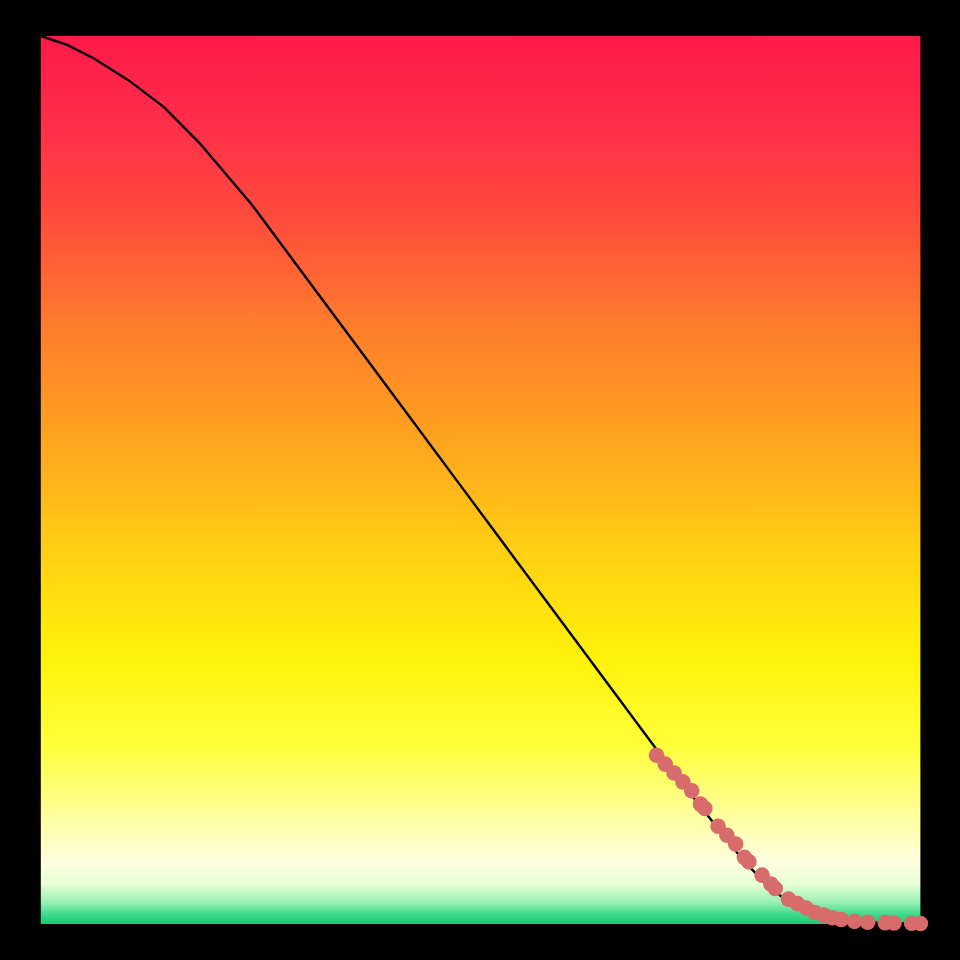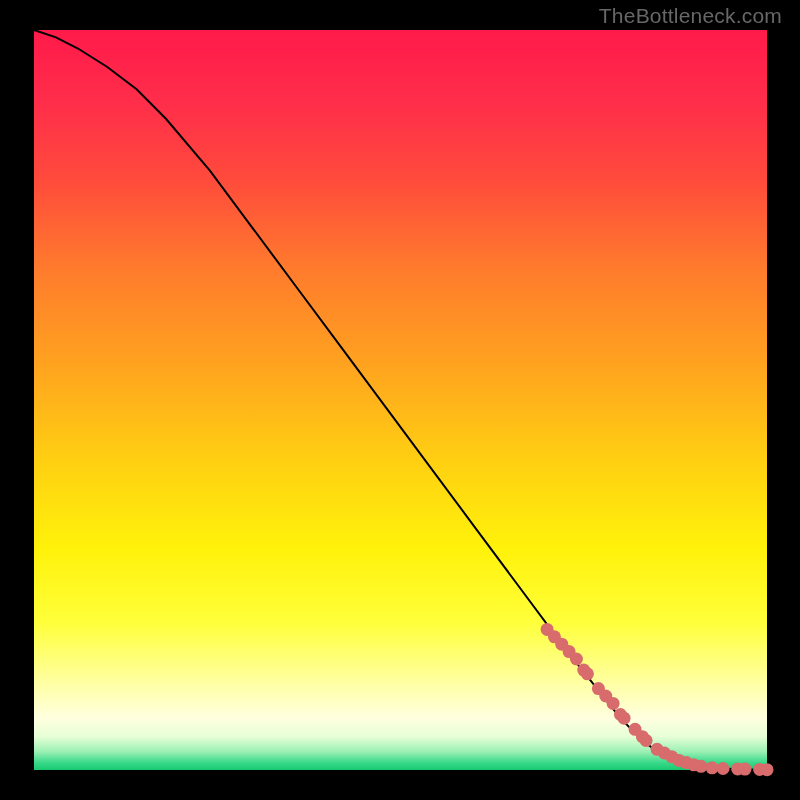--- a/index.html
+++ b/index.html
@@ -29,21 +29,20 @@
   }
   svg.plot {
     position: absolute;
     top: 0;
     left: 0;
   }
 </style>
 </head>
 <body>
 <div class="frame">
-  <div class="watermark">TheBottleneck.com</div>
   <svg class="plot" width="800" height="800" viewBox="0 0 800 800">
     <defs>
       <linearGradient id="bg-grad" x1="0" y1="0" x2="0" y2="1">
 
       <stop offset="0.00%" stop-color="#ff1a4a"></stop>
           <stop offset="10.00%" stop-color="#ff2e4a"></stop>
           <stop offset="20.00%" stop-color="#ff4a3c"></stop>
           <stop offset="32.00%" stop-color="#ff7a2d"></stop>
           <stop offset="45.00%" stop-color="#ffa21f"></stop>
           <stop offset="58.00%" stop-color="#ffcf12"></stop>

